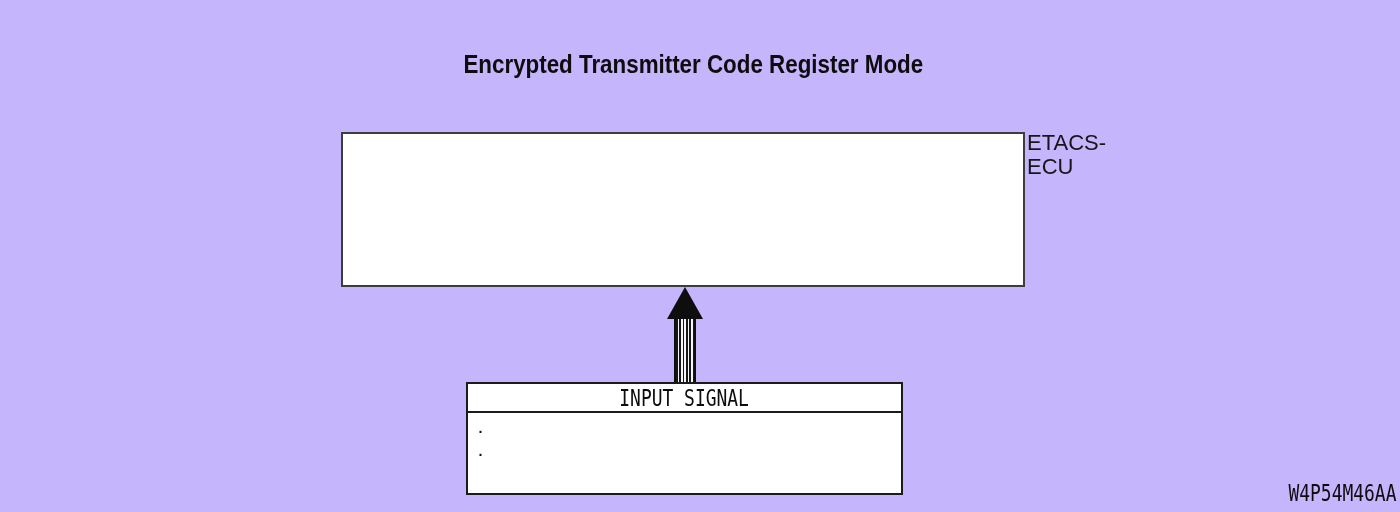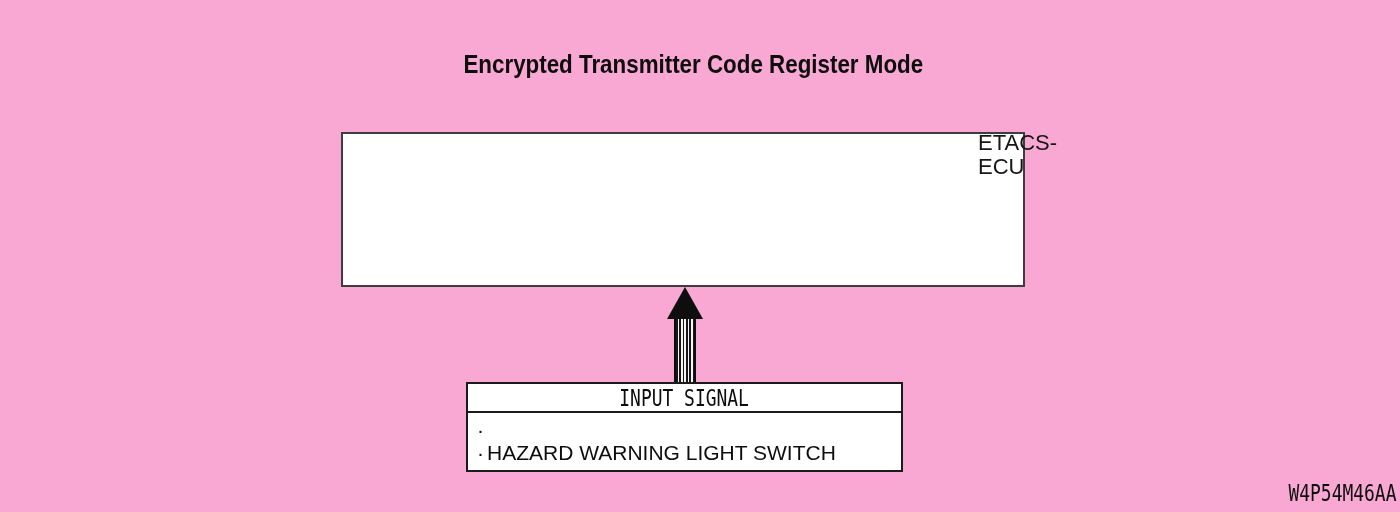--- a/index.html
+++ b/index.html
@@ -4,21 +4,21 @@
 <style>
   html, body {
     margin: 0;
     padding: 0;
     background: #ffffff;
   }
   .canvas {
     position: relative;
     width: 1400px;
     height: 512px;
-    background: #f9a8d4;
+    background: #c4b5fd;
     overflow: hidden;
     font-family: "Liberation Sans", sans-serif;
     color: #111111;
   }
 
   
   .diagram-title {
     position: absolute;
     left: 343px;
     top: 49px;
@@ -42,21 +42,21 @@
     left: 341px;
     top: 132px;
     width: 684px;
     height: 155px;
     border: 2px solid #3d3d3d;
     background: #ffffff;
     box-sizing: border-box;
   }
   .ecu-label {
     position: absolute;
-    left: 978px;
+    left: 1027px;
     top: 131px;
     font-size: 22px;
     line-height: 24px;
     color: #161616;
     white-space: nowrap;
   }
 
   
   .arrow {
     position: absolute;
@@ -87,21 +87,21 @@
       #f6f6f6 1.6px, #f6f6f6 3.3px
     );
   }
 
   
   .input-box {
     position: absolute;
     left: 466px;
     top: 382px;
     width: 437px;
-    height: 90px;
+    height: 113px;
     border: 2px solid #1b1b1b;
     background: #ffffff;
     box-sizing: border-box;
     display: flex;
     flex-direction: column;
   }
   .input-header {
     height: 29px;
     border-bottom: 2px solid #1b1b1b;
     box-sizing: border-box;
@@ -173,20 +173,19 @@
   <div class="input-box">
     <div class="input-header">
       <span class="mono-condensed">INPUT SIGNAL</span>
     </div>
     <div class="input-body">
       <div class="input-item">
         <span class="bullet">·</span>
       </div>
       <div class="input-item">
         <span class="bullet">·</span>
-        <span>HAZARD WARNING LIGHT SWITCH</span>
       </div>
     </div>
   </div>
 
   <div class="figure-code">W4P54M46AA</div>
 
 </div>
 
 </body></html>

